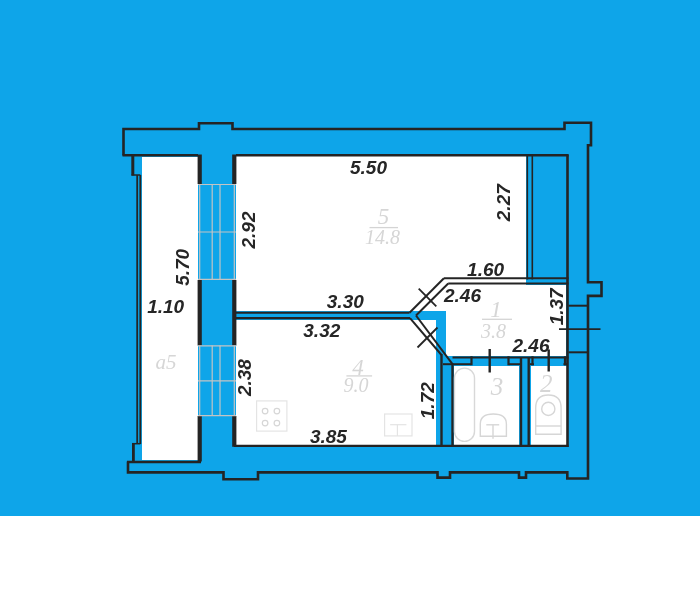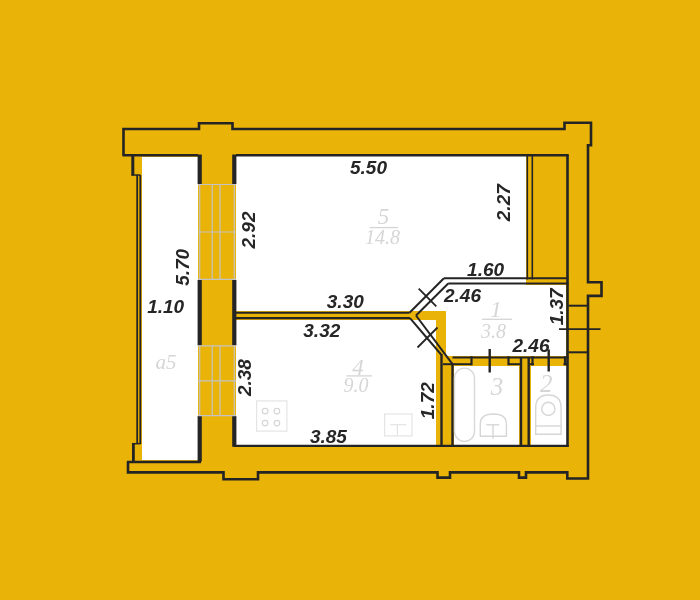--- a/index.html
+++ b/index.html
@@ -1,16 +1,16 @@
 <!DOCTYPE html>
 <html><head>
 <meta charset="utf-8">
 <style>
   html,body{margin:0;padding:0;background:#ffffff;}
-  .wrap{width:700px;height:600px;position:relative;background:#eab308;}
+  .wrap{width:700px;height:516px;position:relative;background:#0ea5e9;}
   svg{position:absolute;left:0;top:0;}
   text{font-family:"Liberation Sans", sans-serif;}
   .dim{font-style:italic;font-weight:bold;font-size:19px;fill:#262626;}
   .room{font-style:italic;font-family:"Liberation Serif",serif;fill:#d6d6d6;}
 </style>
 </head>
 <body>
 <div class="wrap">
 <svg width="700" height="600" viewBox="0 0 700 600">
 

